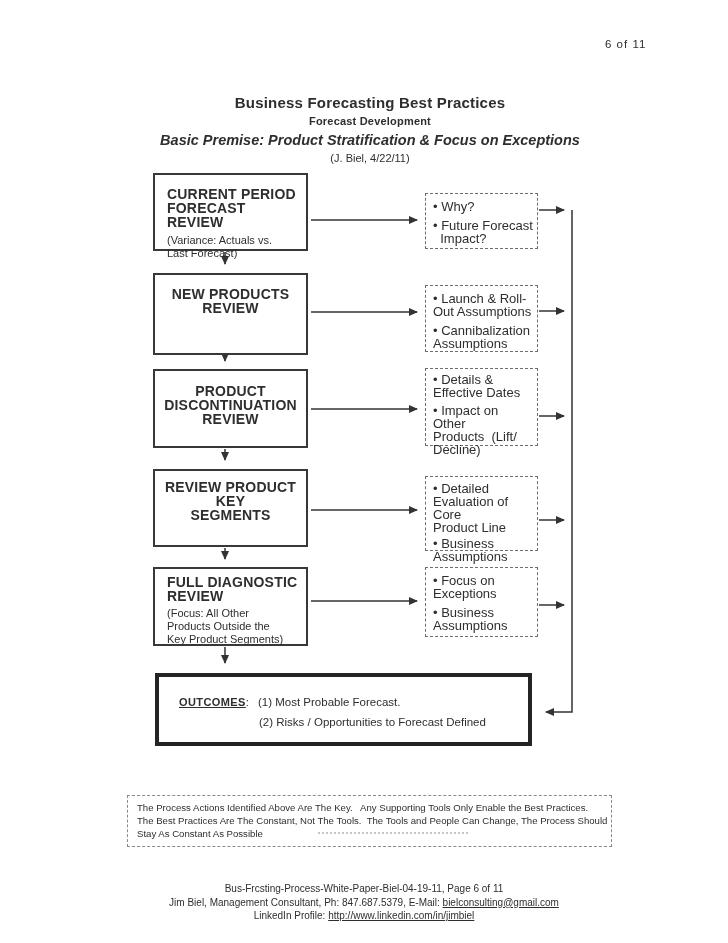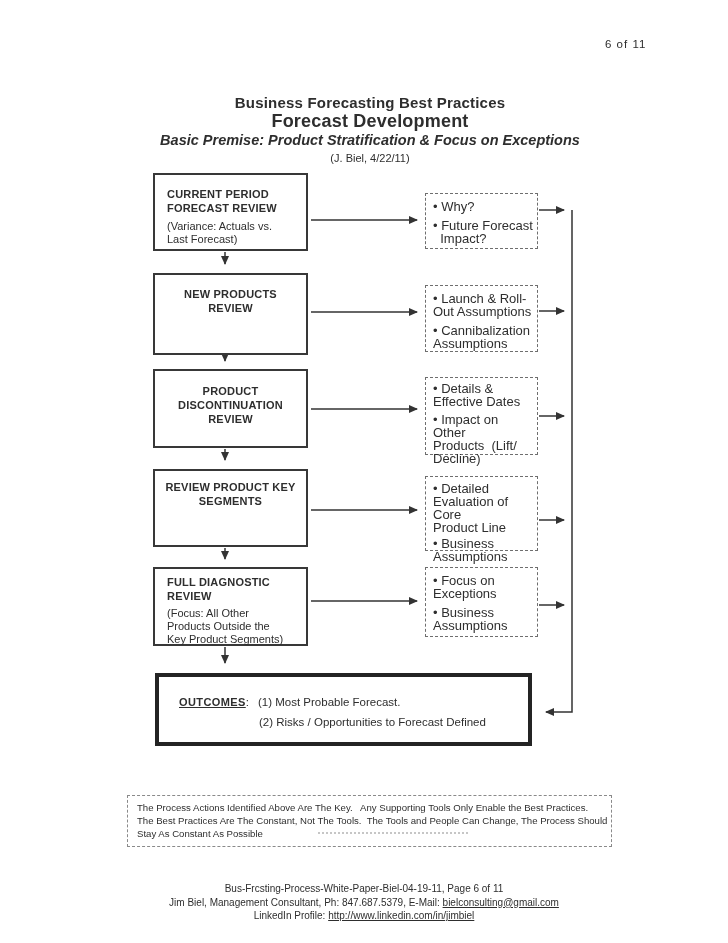--- a/index.html
+++ b/index.html
@@ -3,46 +3,46 @@
 <meta charset="utf-8">
 <style>
   html,body{margin:0;padding:0;background:#ffffff;}
   .page{
     position:relative;width:728px;height:943px;background:#ffffff;
     font-family:"Liberation Sans", sans-serif;color:#2e2e2e;overflow:hidden;
   }
   .page-num{position:absolute;top:38px;left:605px;font-size:11.5px;letter-spacing:1px;}
   .title-block{position:absolute;top:94px;left:12px;width:716px;text-align:center;}
   .t1{font-size:15px;font-weight:bold;line-height:18px;letter-spacing:.2px;}
-  .t2{font-size:18px;font-weight:bold;line-height:18px;letter-spacing:.2px;}
+  .t2{font-size:11px;font-weight:bold;line-height:18px;letter-spacing:.2px;}
   .premise{font-size:14.5px;font-weight:bold;font-style:italic;line-height:18px;margin-top:1px;}
   .byline{font-size:11px;margin-top:3px;}
 
   .sbox{
     position:absolute;left:153px;width:155px;box-sizing:border-box;
     border:2px solid #383838;background:#fff;
   }
-  .sbox .ttl{font-weight:bold;font-size:11px;line-height:14px;white-space:pre-wrap;letter-spacing:.2px;}
+  .sbox .ttl{font-weight:bold;font-size:14px;line-height:14px;white-space:pre-wrap;letter-spacing:.2px;}
   .sbox .sub{font-size:11px;line-height:13px;white-space:pre-wrap;margin-top:5px;}
   #b1{top:173px;height:78px;padding:12px 6px 0 12px;}
   #b2{top:273px;height:82px;padding:12px 4px 0 4px;text-align:center;}
   #b3{top:369px;height:79px;padding:13px 4px 0 4px;text-align:center;}
   #b4{top:469px;height:78px;padding:9px 4px 0 4px;text-align:center;}
   #b5{top:567px;height:79px;padding:6px 4px 0 12px;}
   #b5 .sub{margin-top:4px;}
 
   .dbox{
     position:absolute;left:425px;width:113px;box-sizing:border-box;
     border:1px dashed #6e6e6e;background:#fff;padding:6px 3px 0 7px;
   }
   .bullet{font-size:13px;line-height:13px;white-space:pre-wrap;}
   .bullet + .bullet{margin-top:6px;}
   #d1{top:193px;height:56px;}
   #d2{top:285px;height:67px;}
-  #d3{top:377px;height:78px;padding-top:4px;}
+  #d3{top:368px;height:78px;padding-top:4px;}
   #d3 .bullet + .bullet{margin-top:5px;}
   #d4{top:476px;height:75px;padding-top:5px;}
   #d4 .bullet + .bullet{margin-top:3px;}
   #d5{top:567px;height:70px;}
 
   #outcomes{
     position:absolute;left:155px;top:673px;width:377px;height:73px;box-sizing:border-box;
     border:4px solid #242424;background:#fff;padding:19px 0 0 20px;
   }
   .out-line1{font-size:11.5px;}

